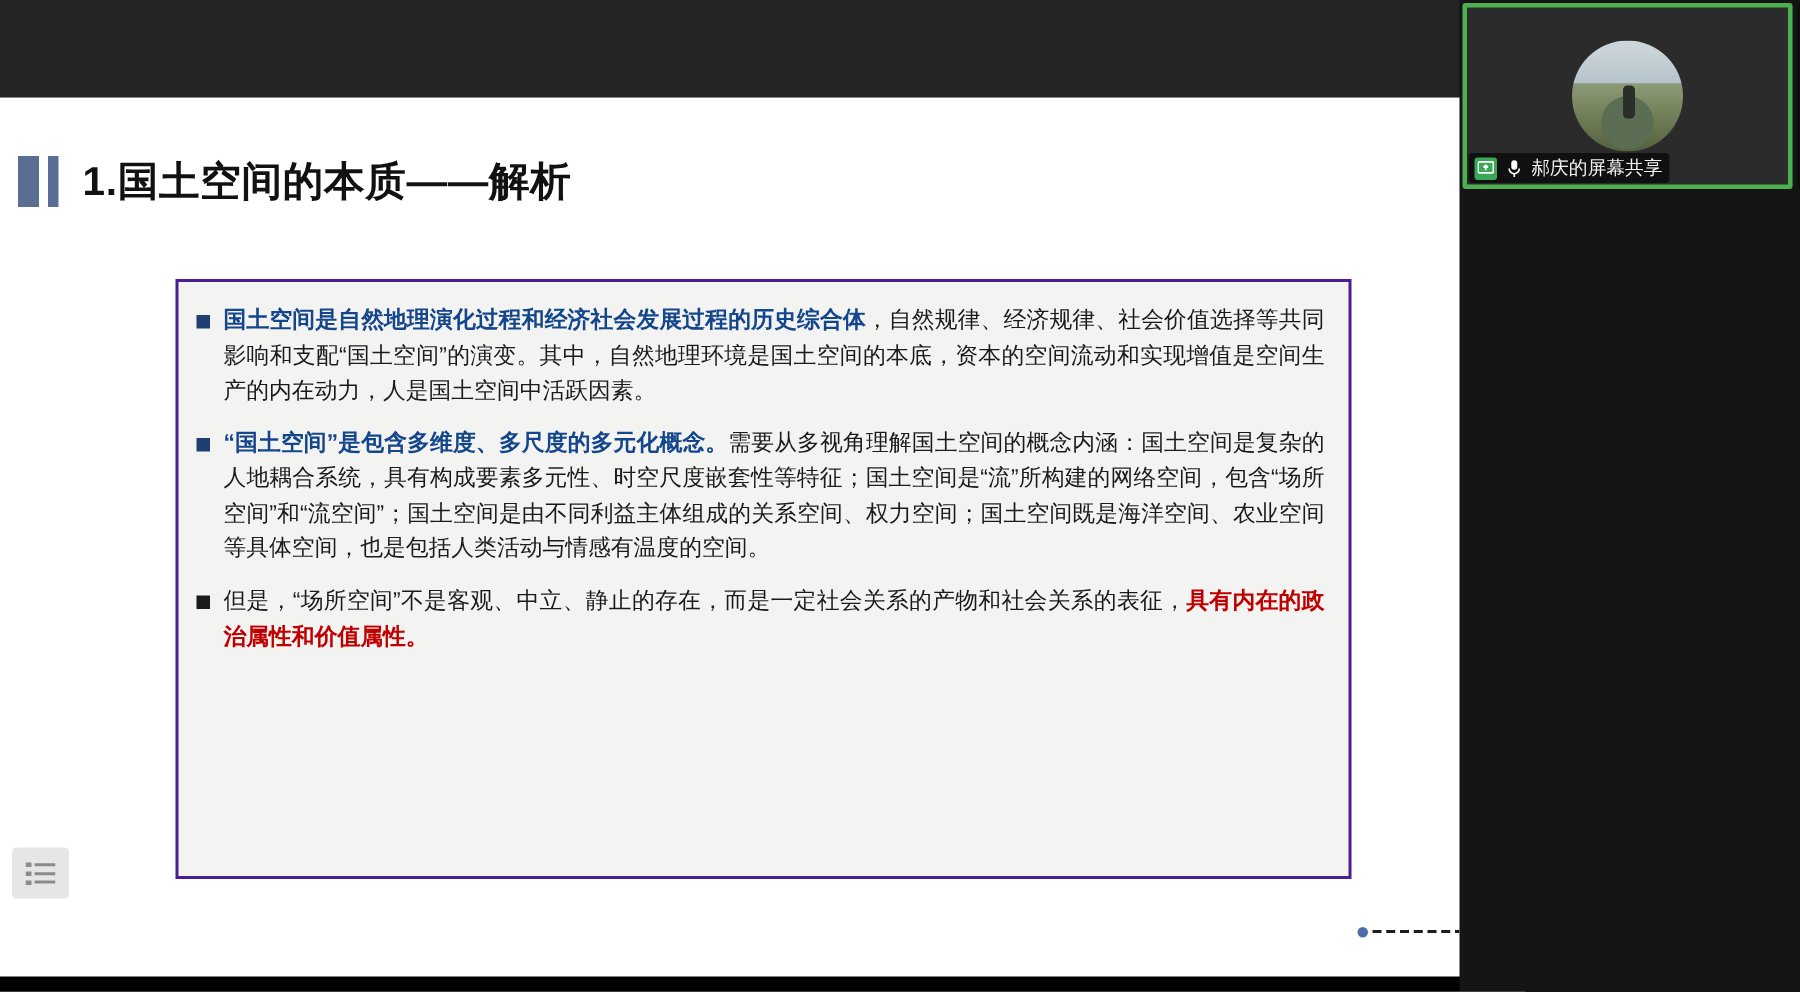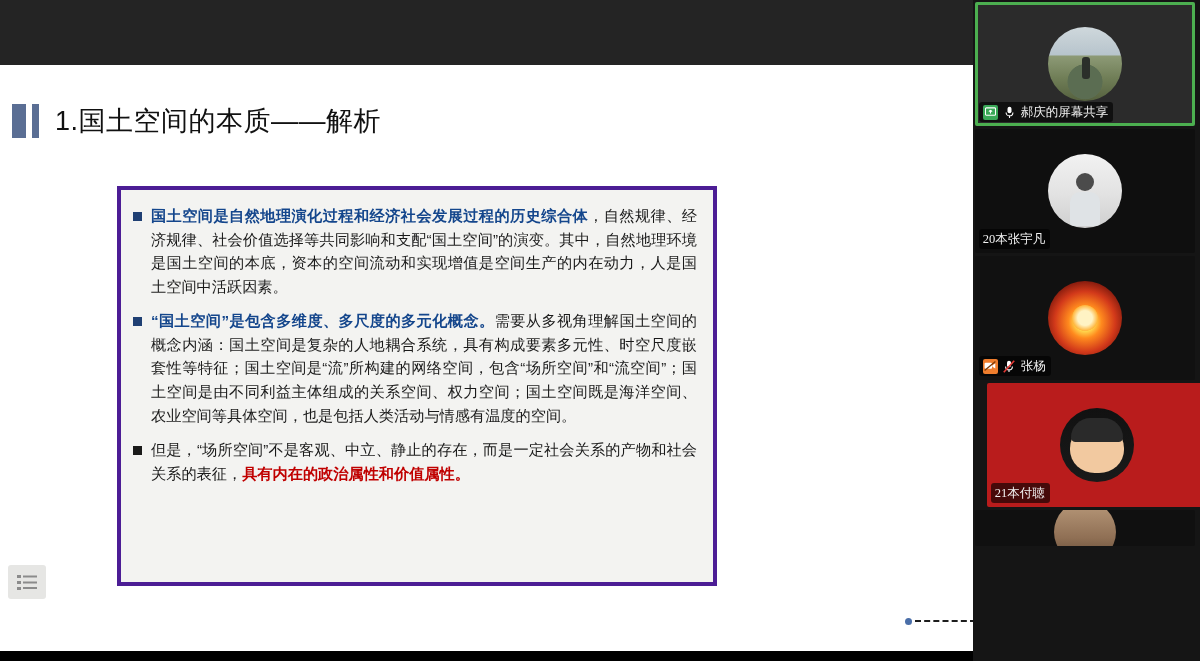--- a/index.html
+++ b/index.html
@@ -48,33 +48,33 @@
     margin-left: 12px;
   }
   .title-bar-2 {
     width: 7px; height: 34px;
     background: #5a6e94;
     margin-left: 6px;
   }
   .slide-title {
     margin-left: 16px;
     font-size: 27px;
-    font-weight: normal;
+    font-weight: bold;
     color: #111111;
     letter-spacing: 0.5px;
     white-space: nowrap;
   }
 
   
   #content-box {
     position: absolute;
     left: 117px; top: 121px;
-    width: 600px; height: 400px;
+    width: 784px; height: 400px;
     background: #f3f3f1;
-    border: 4px solid #4c1d95;
+    border: 2px solid #4c1d95;
     padding: 14px 16px 10px 12px;
   }
   .bullet-row {
     display: flex;
     align-items: flex-start;
     margin-bottom: 11px;
   }
   .sq {
     flex: 0 0 auto;
     width: 9px; height: 9px;
@@ -123,24 +123,23 @@
     width: 61px; height: 0;
     border-top: 2px dashed #1d1d1d;
   }
 
   
   #strip {
     width: 228px; height: 661px;
     background: #151515;
     padding: 2px 2px 0 2px;
     display: flex;
-    flex-direction: column;
+    flex-direction: row;
     gap: 3px;
     overflow: hidden;
-    font-family: Liberation Serif, serif;
   }
   .tile {
     position: relative;
     width: 220px; height: 124px;
     background: #1c1c1c;
     flex: 0 0 auto;
     overflow: hidden;
     border-radius: 2px;
   }
   .tile.active {

